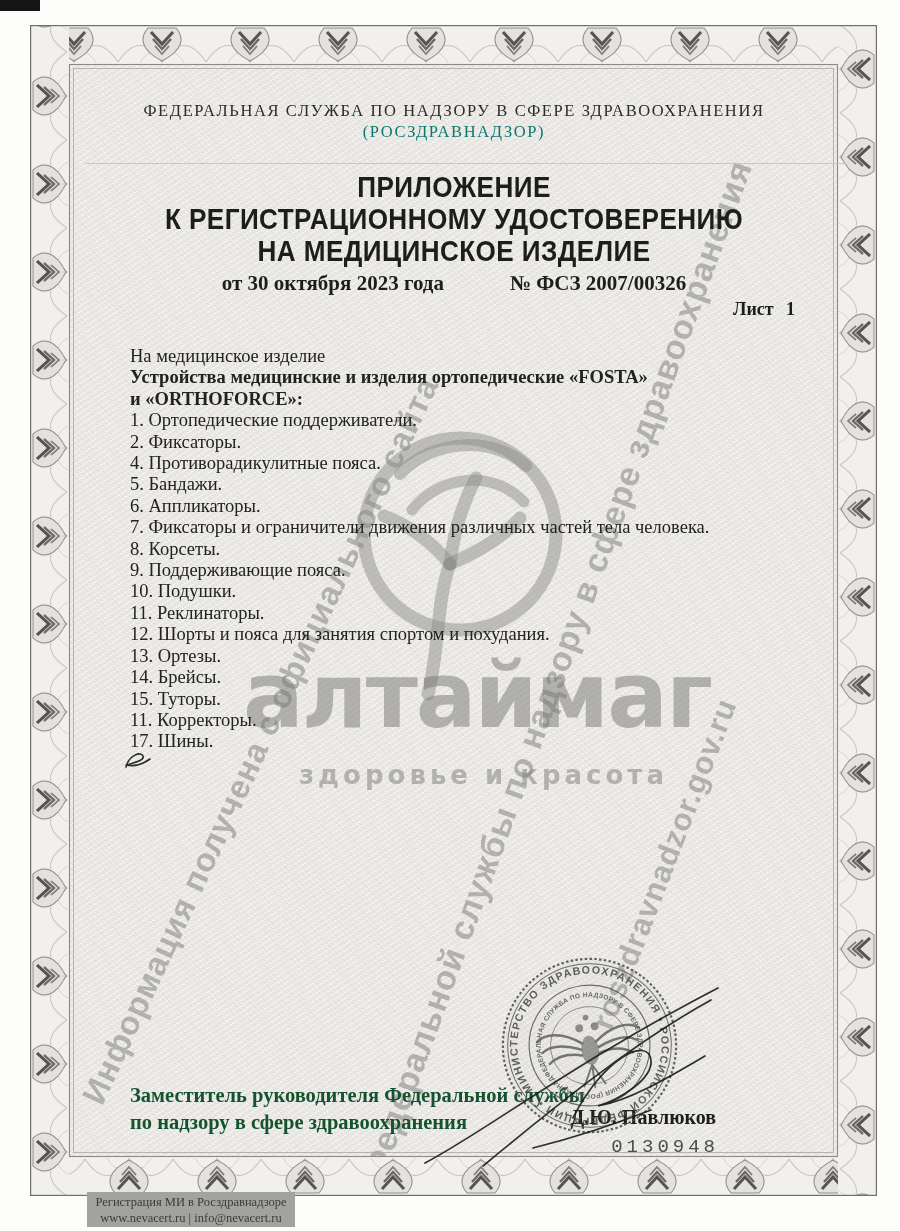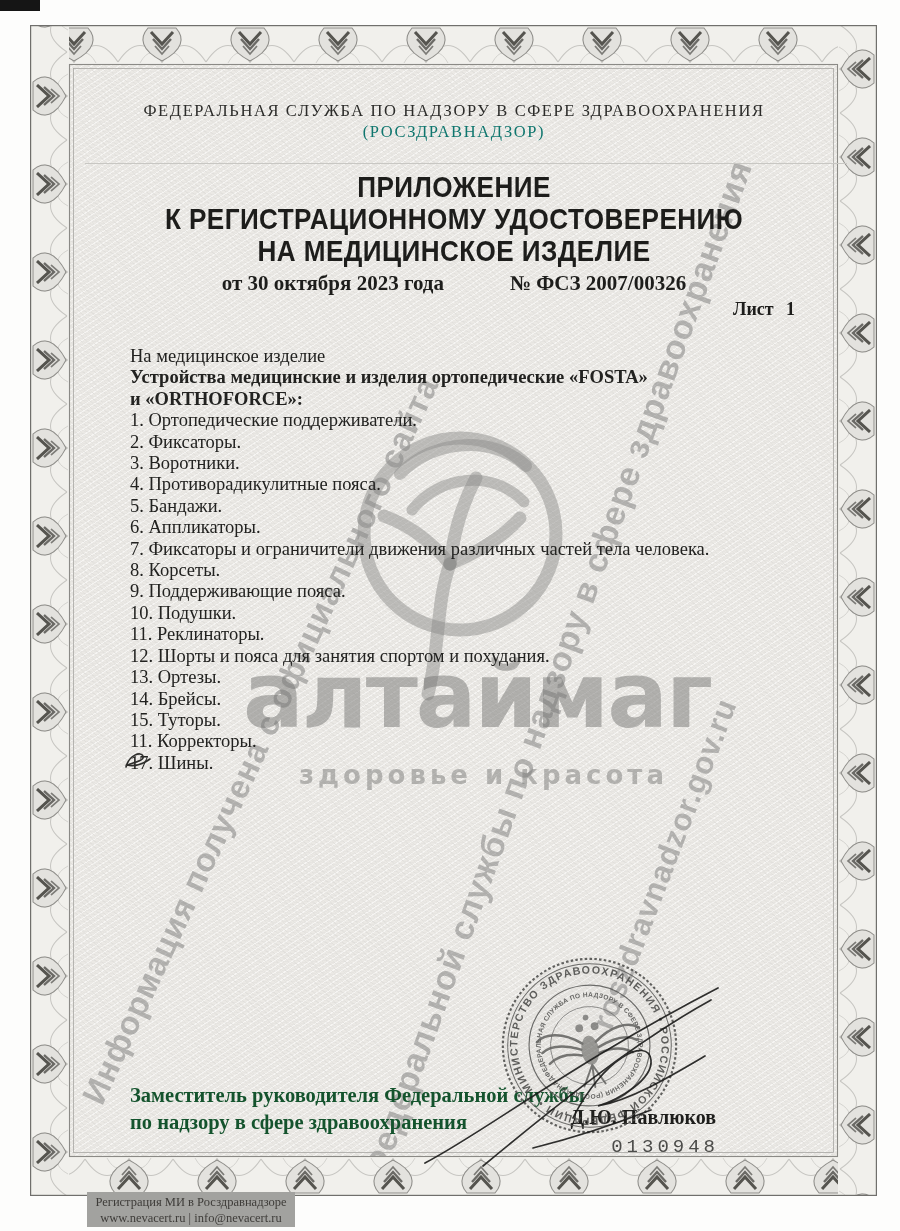--- a/index.html
+++ b/index.html
@@ -117,21 +117,20 @@
       <span>№  ФСЗ 2007/00326</span>
     </div>
     <div class="sheet">Лист 1</div>
 
     <div class="body-block">
       <div>На медицинское изделие</div>
       <div class="bold">Устройства медицинские и изделия ортопедические «FOSTA»</div>
       <div class="bold">и «ORTHOFORCE»:</div>
       <div>1. Ортопедические поддерживатели.</div>
       <div>2. Фиксаторы.</div>
-      <div>3. Воротники.</div>
       <div>4. Противорадикулитные пояса.</div>
       <div>5. Бандажи.</div>
       <div>6. Аппликаторы.</div>
       <div>7. Фиксаторы и ограничители движения различных частей тела человека.</div>
       <div>8. Корсеты.</div>
       <div>9. Поддерживающие пояса.</div>
       <div>10. Подушки.</div>
       <div>11. Реклинаторы.</div>
       <div>12. Шорты и пояса для занятия спортом и похудания.</div>
       <div>13. Ортезы.</div>

